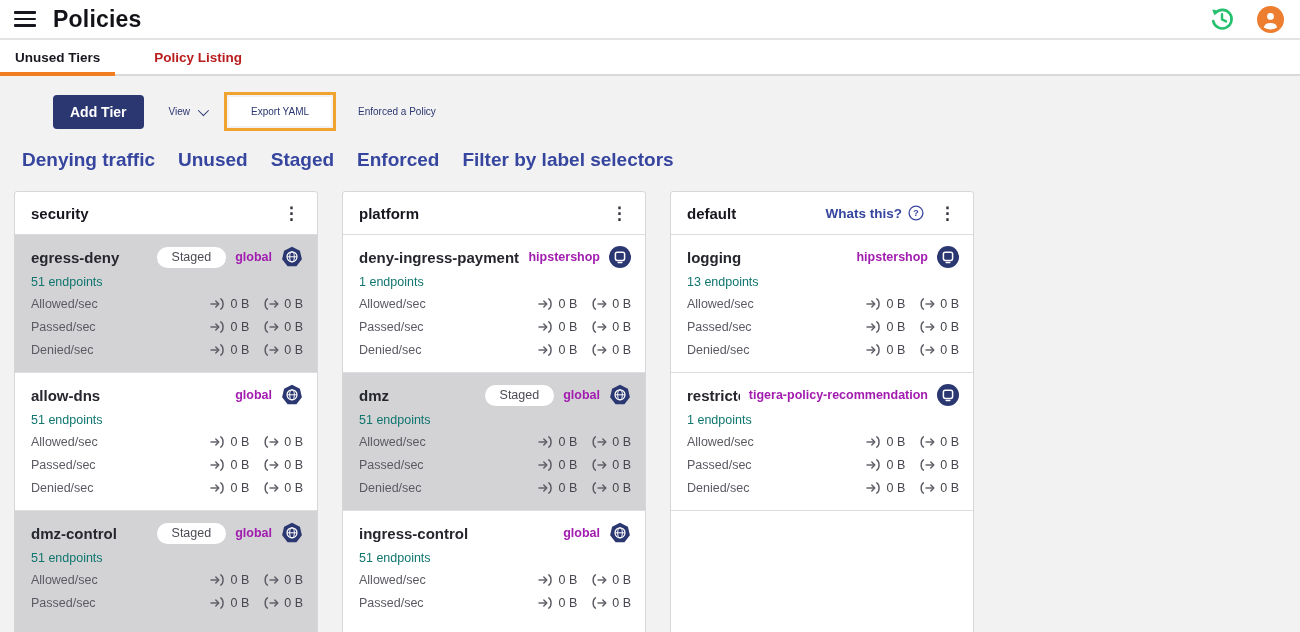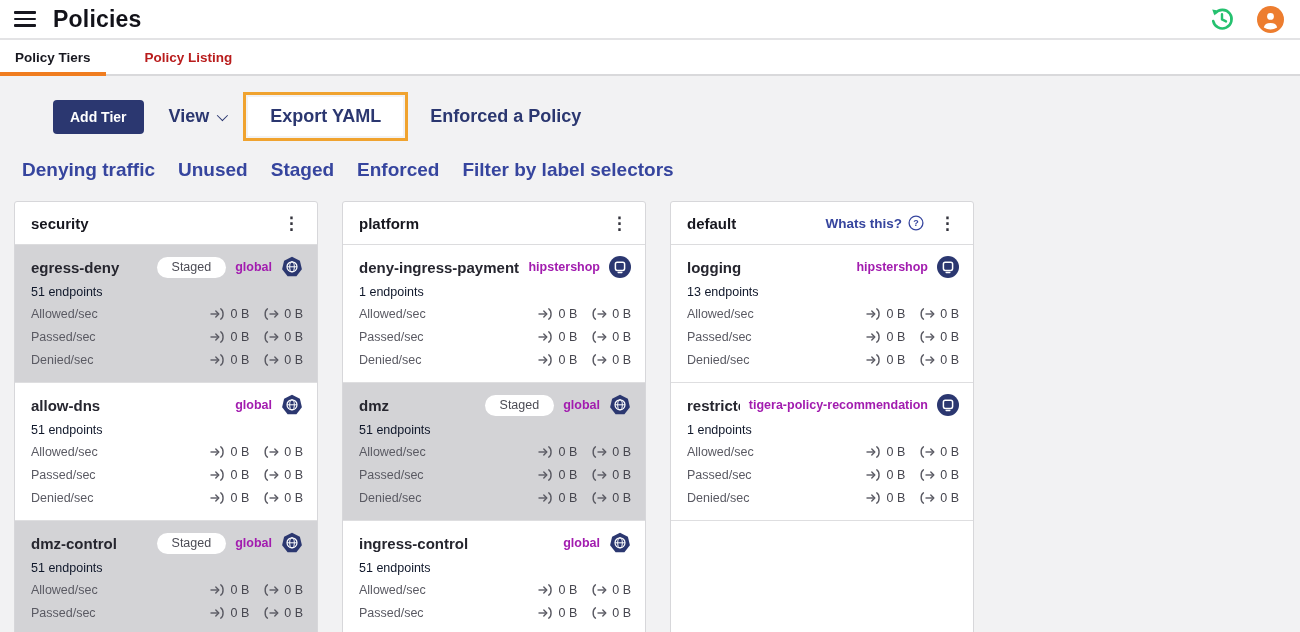--- a/index.html
+++ b/index.html
@@ -23,21 +23,21 @@
   .tab.active { color:#17171f; }
   .tab.active::after { content:""; position:absolute; left:0; right:0; bottom:-2px; height:4px; background:#f07d1f; }
   .tab.inactive { color:#b91c1c; margin-left:24px; }
 
   
   .toolbar { display:flex; align-items:center; padding:16px 16px 0 14px; flex:none; }
   .searchbox { width:813px; height:38px; background:#fff; border:1px solid #c6c6ca; border-radius:4px; display:flex; align-items:center; padding:0 12px; gap:10px; }
   .searchbox input { border:none; outline:none; flex:1; font-size:15px; color:#33333d; font-family:"Liberation Sans",sans-serif; background:transparent; }
   .searchbox input::placeholder { color:#a4a4ad; }
   .btn-primary { margin-left:39px; background:#2b3770; color:#fff; font-size:14px; font-weight:700; border:none; border-radius:4px; padding:9px 17px; cursor:pointer; font-family:inherit; }
-  .btn-ghost { background:none; border:none; color:#2b3770; font-size:18px; font-weight:700; cursor:pointer; display:flex; align-items:center; gap:8px; font-family:inherit; }
+  .btn-ghost { background:none; border:none; color:#2b3770; font-size:10px; font-weight:400; cursor:pointer; display:flex; align-items:center; gap:8px; font-family:inherit; }
   .view-btn { margin-left:25px; }
   .chev-sm { width:8px; height:8px; border-right:1.8px solid #2b3770; border-bottom:1.8px solid #2b3770; transform:rotate(45deg) translateY(-2px); }
   .highlight-box { margin-left:18px; border:3px solid #f0a32f; padding:2px; }
   .export-btn { background:#fff; padding:9px 22px; }
   .recommend-link { margin-left:12px; padding:9px 10px; }
 
   
   .filters { display:flex; gap:23px; padding:18px 0 0 22px; flex:none; }
   .filter-link { font-size:19px; font-weight:700; color:#36459e; cursor:pointer; }
 
@@ -49,21 +49,21 @@
   .tier-help { display:flex; align-items:center; gap:6px; font-size:13.5px; font-weight:600; color:#36459e; cursor:pointer; margin-right:10px; }
   .kebab { font-size:17px; font-weight:700; color:#33333c; cursor:pointer; padding:0 5px; line-height:1; }
 
   .card { padding:10px 14px 11px 16px; border-bottom:1px solid #dedee0; background:#fff; cursor:pointer; }
   .card.staged { background:#d3d3d6; }
   .card-top { display:flex; align-items:center; gap:9px; min-height:24px; }
   .card-name { font-size:15px; font-weight:600; color:#26262f; flex:1; min-width:0; white-space:nowrap; overflow:hidden; }
   .badge { background:#fff; border-radius:12px; padding:3.5px 15px; font-size:12.5px; color:#4c4c55; flex:none; }
   .scope { font-size:12.5px; font-weight:700; color:#a21caf; flex:none; }
   .scope-icon { width:22px; height:22px; flex:none; display:flex; }
-  .endpoints { font-size:12.5px; color:#0f172a; text-decoration:none; display:inline-block; margin:6px 0 3px; }
+  .endpoints { font-size:12.5px; color:#0f766e; text-decoration:none; display:inline-block; margin:6px 0 3px; }
   .trow { display:flex; align-items:center; font-size:12.5px; padding:4.5px 0; }
   .tlabel { flex:1; color:#5a5a63; }
   .tgroup { display:flex; align-items:center; gap:5px; color:#46464f; margin-left:15px; }
   .tgroup svg { flex:none; }
 </style>
 </head>
 <body>
 
 <div class="screen">
 
@@ -87,21 +87,21 @@
           <circle cx="13.5" cy="13.5" r="13.5" fill="#ed7d2f"></circle>
           <circle cx="13.5" cy="10.4" r="3.4" fill="#fff"></circle>
           <path d="M6.8 21.5 a6.8 5.4 0 0 1 13.4 0 a13 13 0 0 1 -13.4 0 Z" fill="#fff"></path>
         </svg>
       </div>
     </div>
   </header>
 
   <nav class="tabbar">
     <div class="tab active">
-        <span>Policy Tiers</span>
+        <span>Unused Tiers</span>
       </div>
     <div class="tab inactive">
         <span>Policy Listing</span>
       </div>
   </nav>
 
   <div class="toolbar">
     <button class="btn-primary">Add Tier</button>
     <button class="btn-ghost view-btn">
       <span>View</span>

